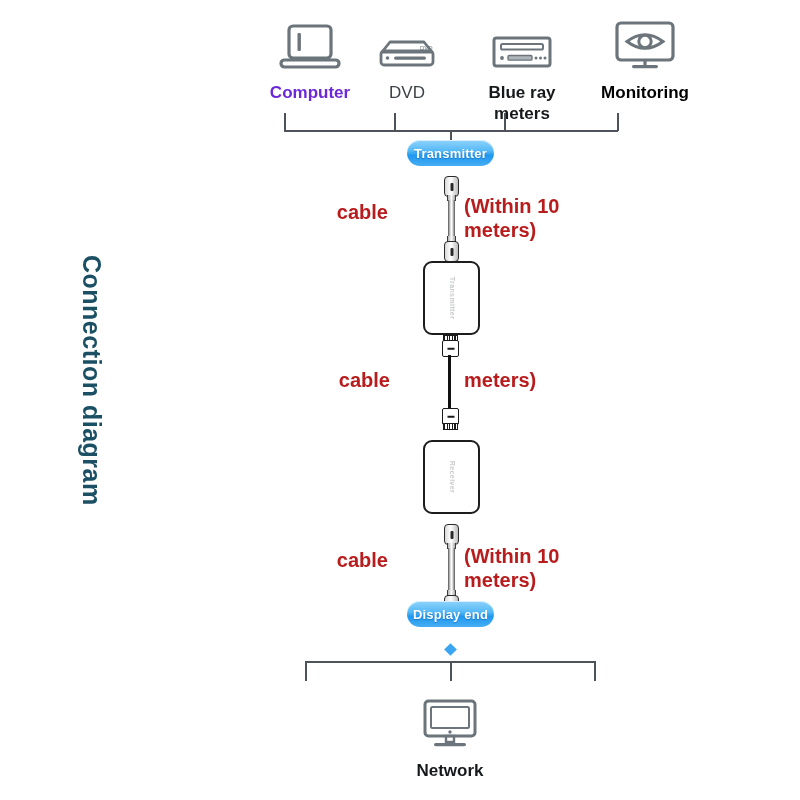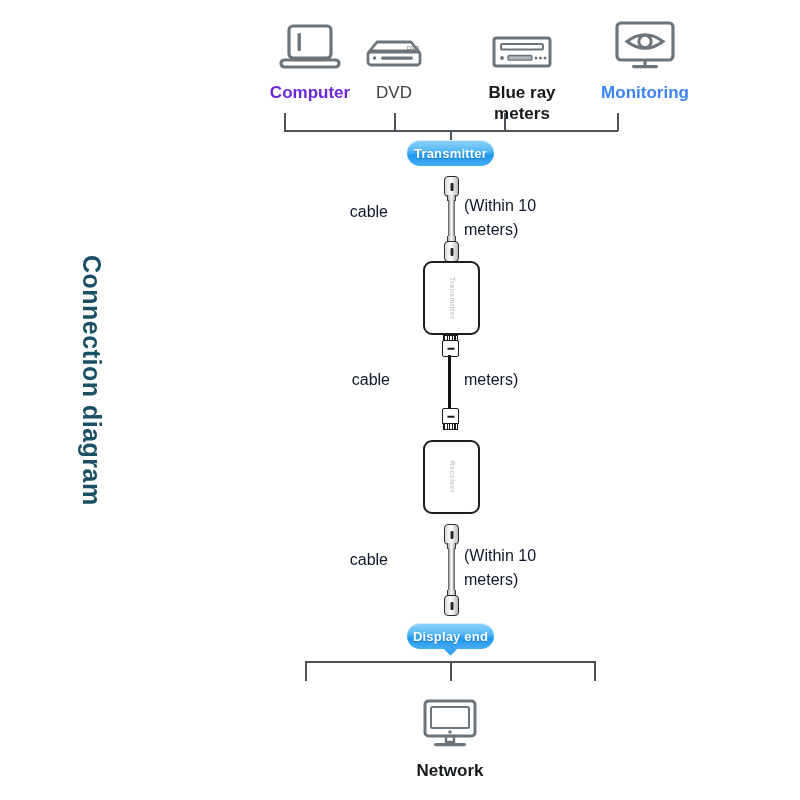--- a/index.html
+++ b/index.html
@@ -51,21 +51,21 @@
   }
   .dev-label {
     margin-top: 6px;
     font-size: 17px;
     line-height: 21px;
     font-weight: 700;
   }
   .lbl-dim  { color: #6d28d9; font-weight: 700; }
   .lbl-mid  { color: #3d4247; font-weight: 400; }
   .lbl-dark { color: #16191c; font-weight: 700; }
-  .lbl-grey { color: #3b82f6; font-weight: 700; }
+  .lbl-grey { color: #000000; font-weight: 700; }
 
   
   .bracket-line {
     position: absolute;
     background: #4d5358;
     height: 1.6px;
   }
   .bracket-tick {
     position: absolute;
     background: #4d5358;
@@ -179,23 +179,23 @@
     width: 13px;
     height: 5px;
     background:
       repeating-linear-gradient(to right,#1a1a1a 0 1.2px,#ffffff 1.2px 2.6px);
     border: 1.4px solid #1a1a1a;
   }
 
   
   .anno {
     position: absolute;
-    font-size: 16px;
-    font-weight: 400;
-    color: #0f172a;
+    font-size: 20px;
+    font-weight: 700;
+    color: #b91c1c;
     line-height: 24px;
   }
   .anno-left { text-align: right; }
   .anno-right { text-align: left; }
 
   svg { display: block; }
 </style>
 </head>
 <body>
 
@@ -207,21 +207,21 @@
     <div class="dev-icon">
       <svg width="70" height="56" viewBox="0 0 70 56">
         <rect x="14" y="6" width="42" height="32" rx="4" fill="none" stroke="#6b757b" stroke-width="3.2"></rect>
         <rect x="22.5" y="13" width="3.4" height="18" rx="1.2" fill="#6b757b"></rect>
         <rect x="6" y="40" width="58" height="7" rx="3.4" fill="none" stroke="#6b757b" stroke-width="3.2"></rect>
       </svg>
     </div>
     <div class="dev-label lbl-dim">Computer</div>
   </div>
 
-  <div class="dev-col" style="left:334px; top:14px;">
+  <div class="dev-col" style="left:347px; top:14px;">
     <div class="dev-icon">
       <svg width="78" height="46" viewBox="0 0 78 46">
         <path d="M14 22 L22 12 H56 L64 22 Z" fill="none" stroke="#6b757b" stroke-width="2.8" stroke-linejoin="round"></path>
         <rect x="13" y="21" width="52" height="14" rx="3" fill="none" stroke="#6b757b" stroke-width="2.8"></rect>
         <rect x="26" y="26.5" width="32" height="3.2" rx="1.6" fill="#6b757b"></rect>
         <circle cx="19.5" cy="28" r="1.8" fill="#6b757b"></circle>
         <text x="52" y="19.5" font-family="Liberation Sans, sans-serif" font-size="6" fill="#6b757b">DVD</text>
       </svg>
     </div>
     <div class="dev-label lbl-mid">DVD</div>
@@ -308,21 +308,21 @@
     <div class="hdmi-wire abs" style="left:448px; top:548px; height:42px;"></div>
     <div class="hdmi-neck abs" style="left:447px; top:590px;"></div>
     <div class="hdmi-head abs" style="left:444px; top:595px;"></div>
   </div>
   <div class="anno anno-left abs" style="left:300px; top:548px; width:88px;">cable</div>
   <div class="anno anno-right abs" style="left:464px; top:544px; width:140px;">
     <div>(Within 10</div>
     <div>meters)</div>
   </div>
 
-  <div class="pill" style="left:407px; top:623px; width:87px;">Display end</div>
+  <div class="pill" style="left:407px; top:601px; width:87px;">Display end</div>
   <div class="pill-notch abs" style="left:446px; top:645px;"></div>
 
   <div>
     <div class="bracket-line abs" style="left:305px; top:661px; width:290px;"></div>
     <div class="bracket-tick abs" style="left:305px; top:661px; height:20px;"></div>
     <div class="bracket-tick abs" style="left:450px; top:661px; height:20px;"></div>
     <div class="bracket-tick abs" style="left:594px; top:661px; height:20px;"></div>
   </div>
 
 

